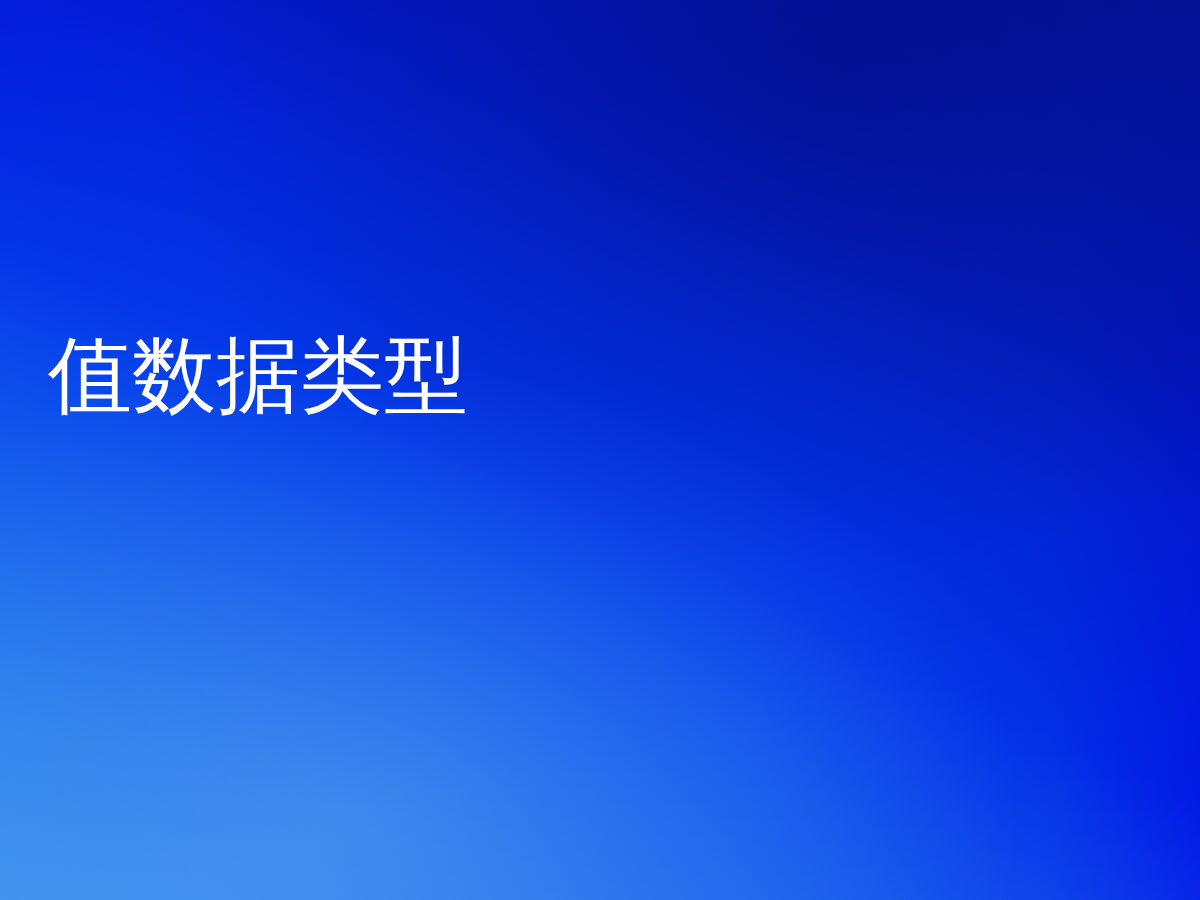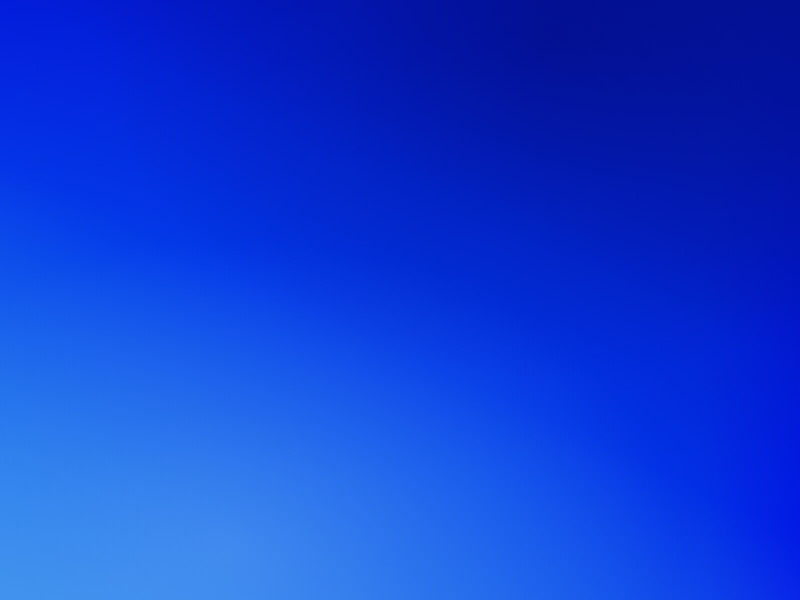--- a/index.html
+++ b/index.html
@@ -93,15 +93,16 @@
 </style>
 </head>
 <body>
 
 <div id="title-card">
 
   <div id="glow-lower-left"></div>
   <div id="shade-upper-right"></div>
 
   <div id="title-block">
+    <div class="title-line">值数据类型</div>
   </div>
 
 </div>
 
 </body></html>

